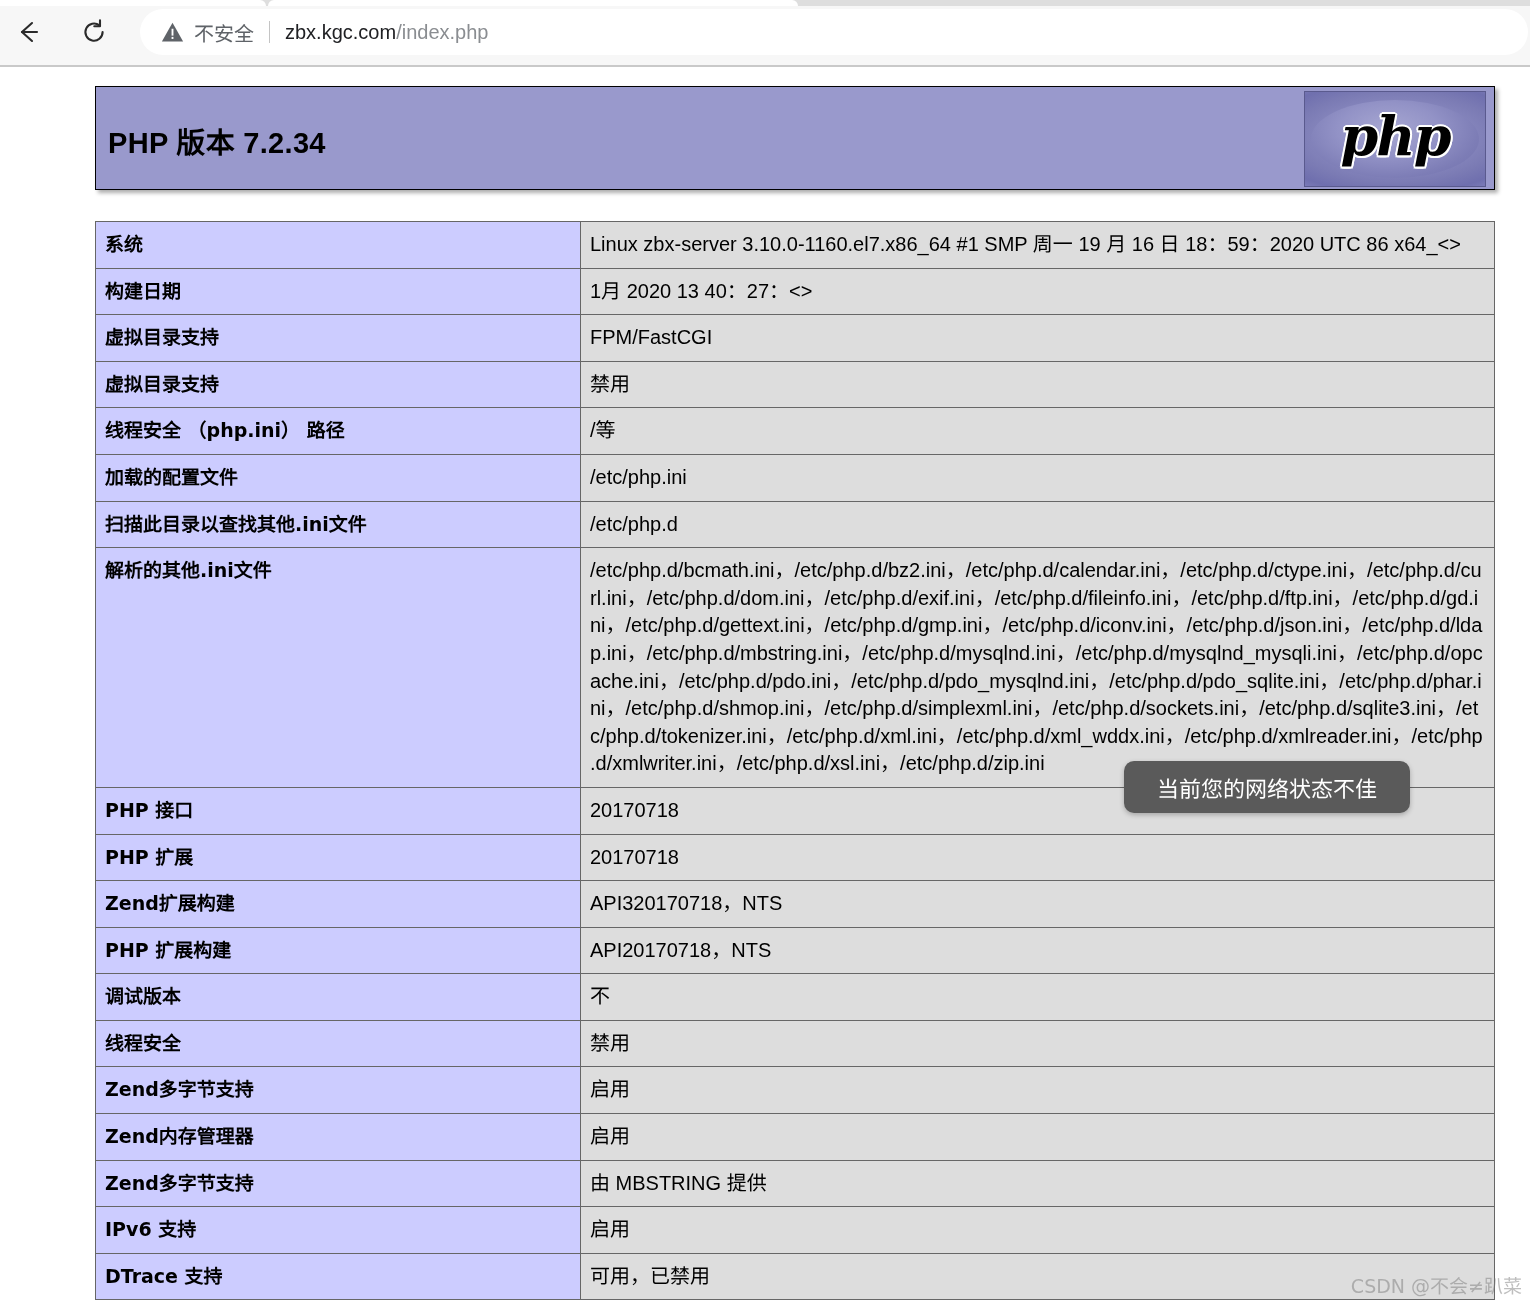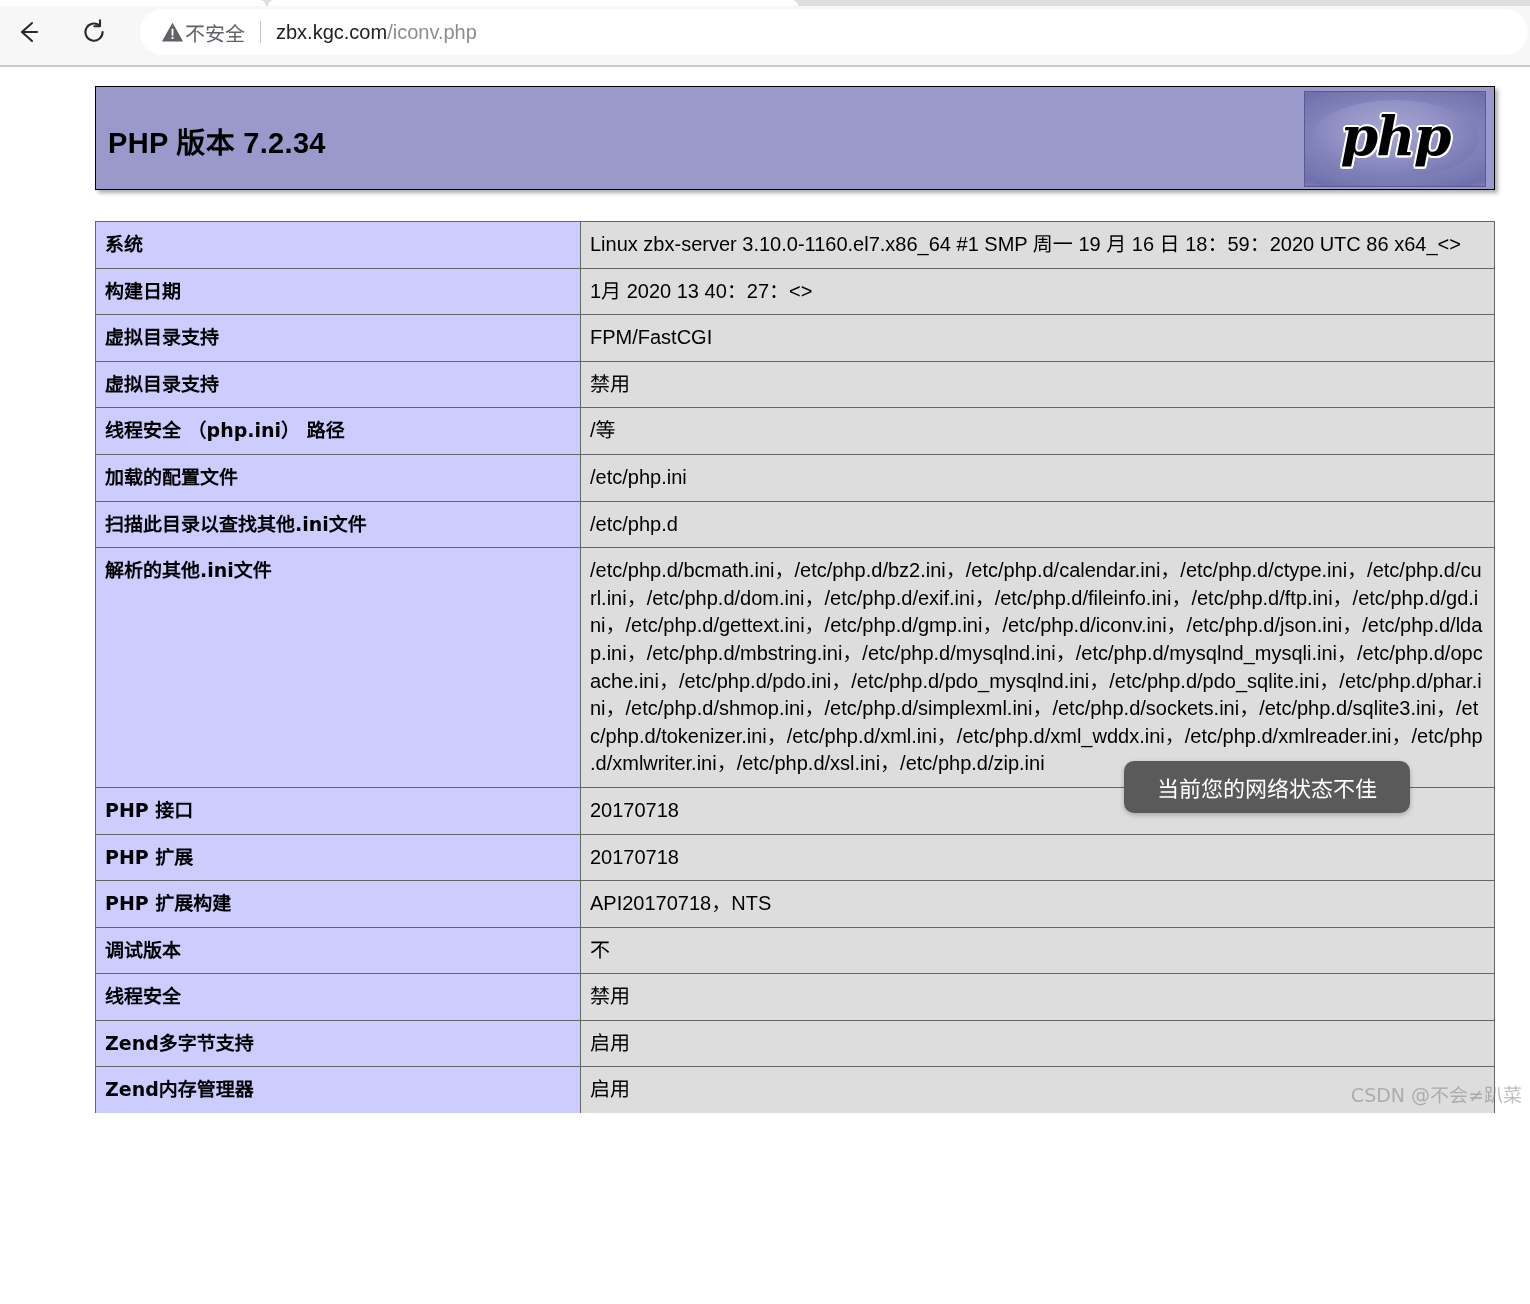--- a/index.html
+++ b/index.html
@@ -73,20 +73,21 @@
     border-radius: 23px;
     display: flex;
     align-items: center;
     padding-left: 20px;
     box-sizing: border-box;
     cursor: text;
   }
   #security-warning {
     display: flex;
     align-items: center;
+    gap: 9px;
     flex: 0 0 auto;
   }
   #not-secure-label {
     font-size: 20px;
     color: #5f6368;
     font-family: "DejaVu Sans", sans-serif;
   }
   #omnibox-divider {
     width: 1px;
     height: 22px;
@@ -100,21 +101,21 @@
     white-space: nowrap;
     font-family: "Liberation Sans", sans-serif;
   }
   #url-text .dim { color: #8a8d91; }
 
   
   #page-viewport {
     position: absolute;
     left: 0; top: 67px;
     width: 1530px;
-    height: 1046px;
+    height: 1237px;
     background: #ffffff;
     overflow: hidden;
   }
 
   #php-header {
     position: absolute;
     left: 95px; top: 19px;
     width: 1400px;
     height: 104px;
     background: #9999cc;
@@ -252,21 +253,21 @@
   <div id="omnibox">
     <div id="security-warning">
       <svg width="25" height="25" viewBox="0 0 24 24">
         <path d="M12 2.6 L22.2 20.6 H1.8 Z" fill="#5f6368"></path>
         <rect x="11.1" y="8.4" width="1.8" height="6.6" fill="#ffffff"></rect>
         <rect x="11.1" y="16.2" width="1.8" height="2" fill="#ffffff"></rect>
       </svg>
       <span id="not-secure-label">不安全</span>
     </div>
     <div id="omnibox-divider"></div>
-    <div id="url-text"><span>zbx.kgc.com</span><span class="dim">/iconv.php</span></div>
+    <div id="url-text"><span>zbx.kgc.com</span><span class="dim">/index.php</span></div>
   </div>
 </div>
 
 <div id="page-viewport">
 
   <div id="php-header">
     <div id="php-version-title">PHP 版本 7.2.34</div>
     <div id="php-logo">
       <div id="php-logo-ellipse">
         <span id="php-logo-text">php</span>
@@ -311,20 +312,24 @@
         </tr>
         <tr>
           <td class="k">PHP 接口</td>
           <td class="v">20170718</td>
         </tr>
         <tr>
           <td class="k">PHP 扩展</td>
           <td class="v">20170718</td>
         </tr>
         <tr>
+          <td class="k">Zend扩展构建</td>
+          <td class="v">API320170718，NTS</td>
+        </tr>
+        <tr>
           <td class="k">PHP 扩展构建</td>
           <td class="v">API20170718，NTS</td>
         </tr>
         <tr>
           <td class="k">调试版本</td>
           <td class="v">不</td>
         </tr>
         <tr>
           <td class="k">线程安全</td>
           <td class="v">禁用</td>

